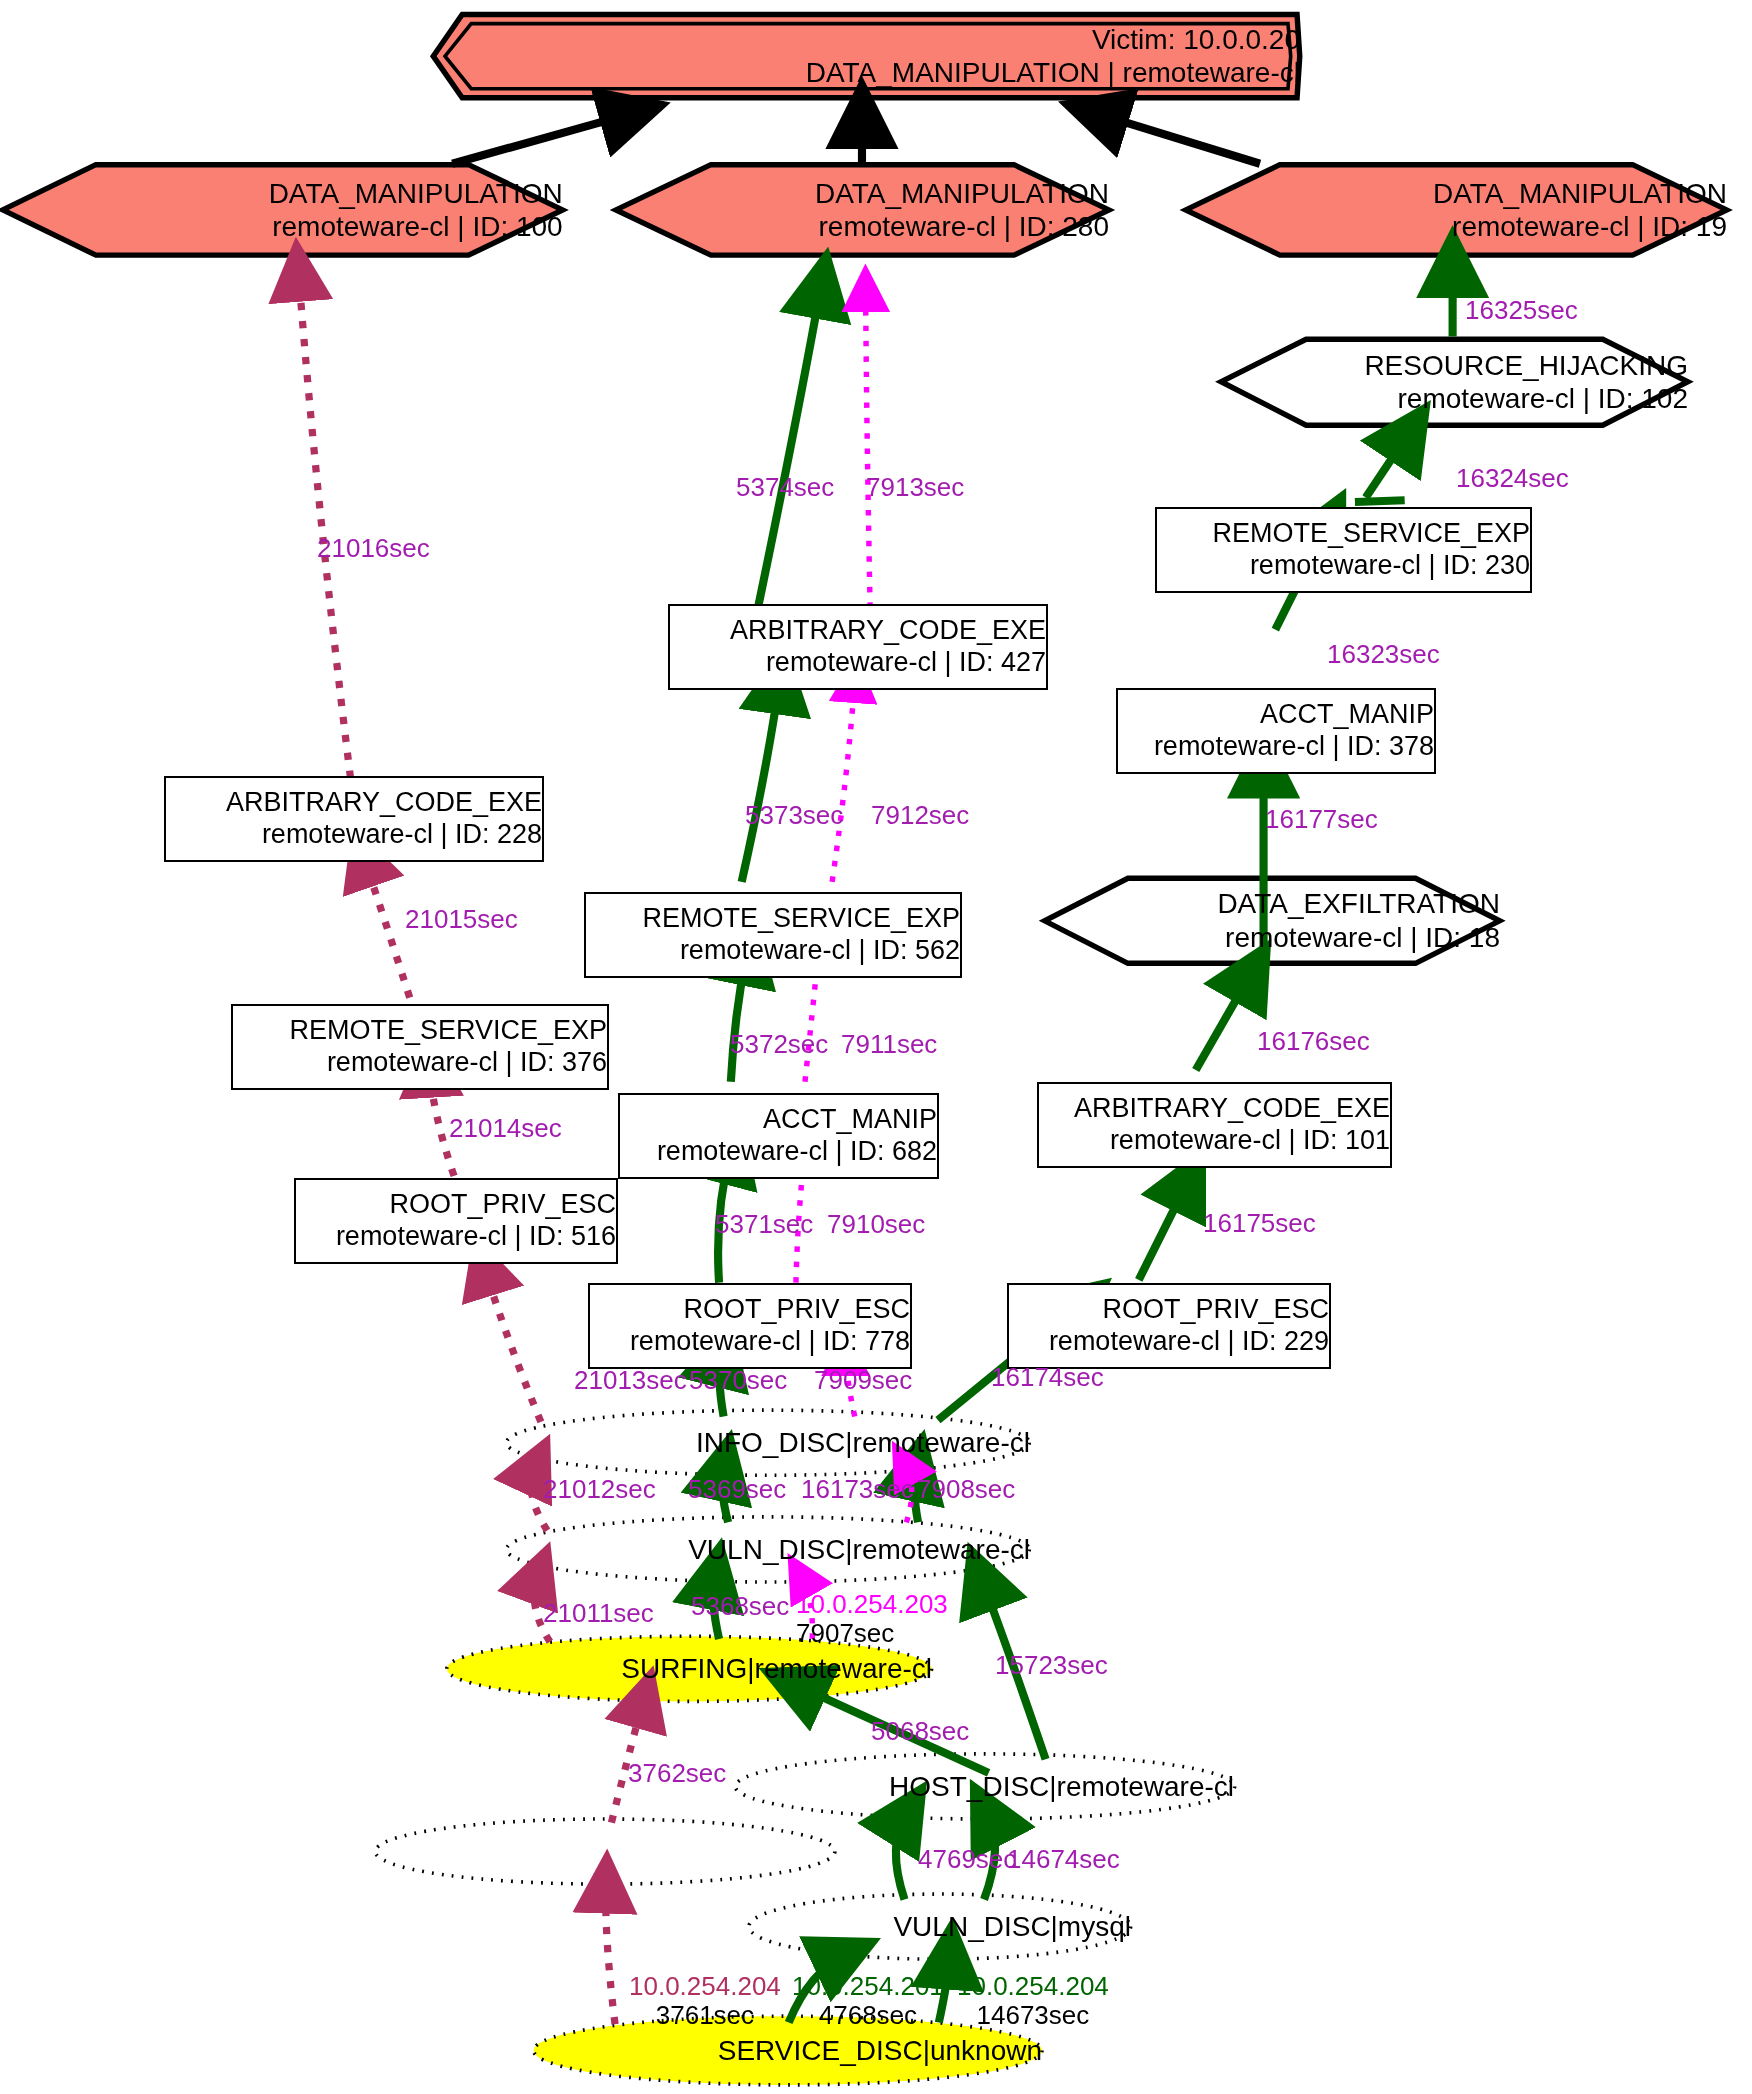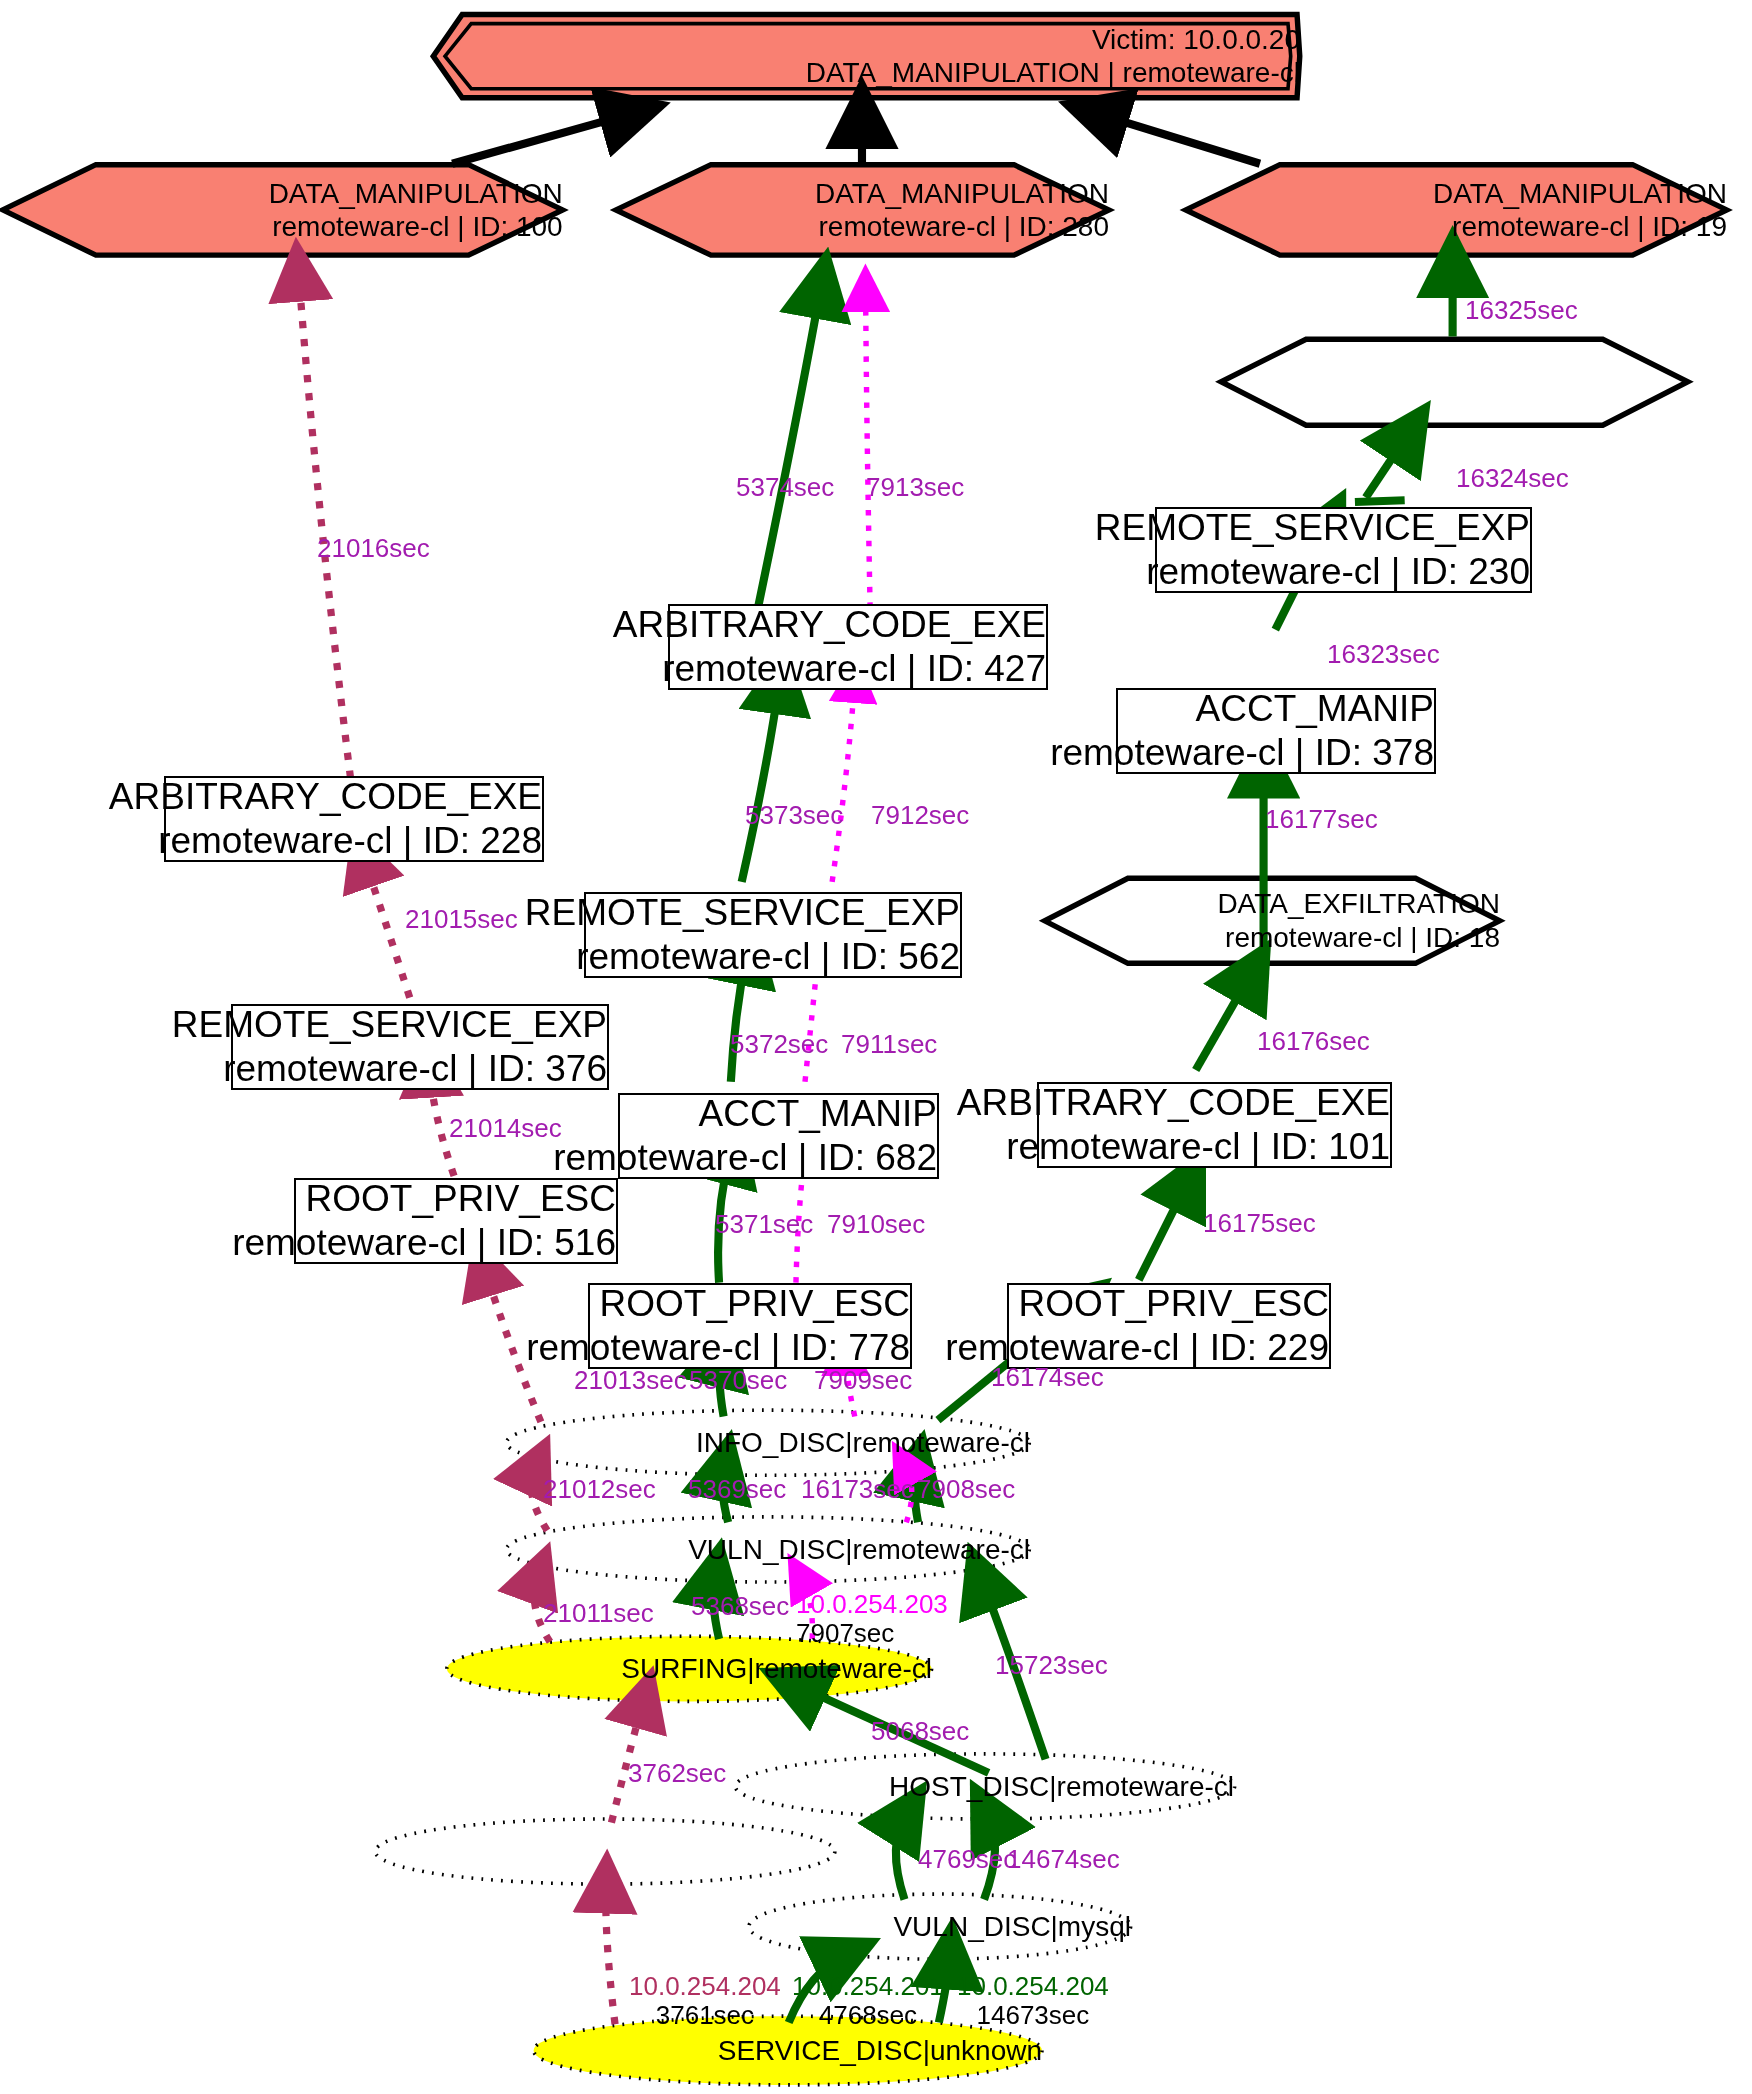--- a/index.html
+++ b/index.html
@@ -31,21 +31,21 @@
     text-align: center;
     color: #000;
     line-height: 1.18;
     white-space: nowrap;
   }
   .node .l1, .node .l2 { display: block; }
   
   .n-box {
     border: 2.7px solid #000;
     background: #ffffff;
-    font-size: 37px;
+    font-size: 27px;
   }
   
   .n-hex {
     font-size: 28px;
     background: transparent;
     border: none;
   }
   .n-hex-victim { font-size: 28px; }
   
   .n-ell { font-size: 28px; background: transparent; }
@@ -162,20 +162,24 @@
   <div class="node n-hex" style="left:616px; top:165px; width:493px; height:90px;">
     <span class="l1">DATA_MANIPULATION</span>
     <span class="l2">remoteware-cl | ID: 280</span>
   </div>
 
   <div class="node n-hex" style="left:1186px; top:165px; width:541px; height:90px;">
     <span class="l1">DATA_MANIPULATION</span>
     <span class="l2">remoteware-cl | ID: 19</span>
   </div>
 
+  <div class="node n-hex" style="left:1221px; top:339px; width:467px; height:86px;">
+    <span class="l1">RESOURCE_HIJACKING</span>
+    <span class="l2">remoteware-cl | ID: 102</span>
+  </div>
 
   <div class="node n-box" style="left:1155px; top:507px; width:377px; height:86px;">
     <span class="l1">REMOTE_SERVICE_EXP</span>
     <span class="l2">remoteware-cl | ID: 230</span>
   </div>
 
   <div class="node n-box" style="left:1116px; top:688px; width:320px; height:86px;">
     <span class="l1">ACCT_MANIP</span>
     <span class="l2">remoteware-cl | ID: 378</span>
   </div>

